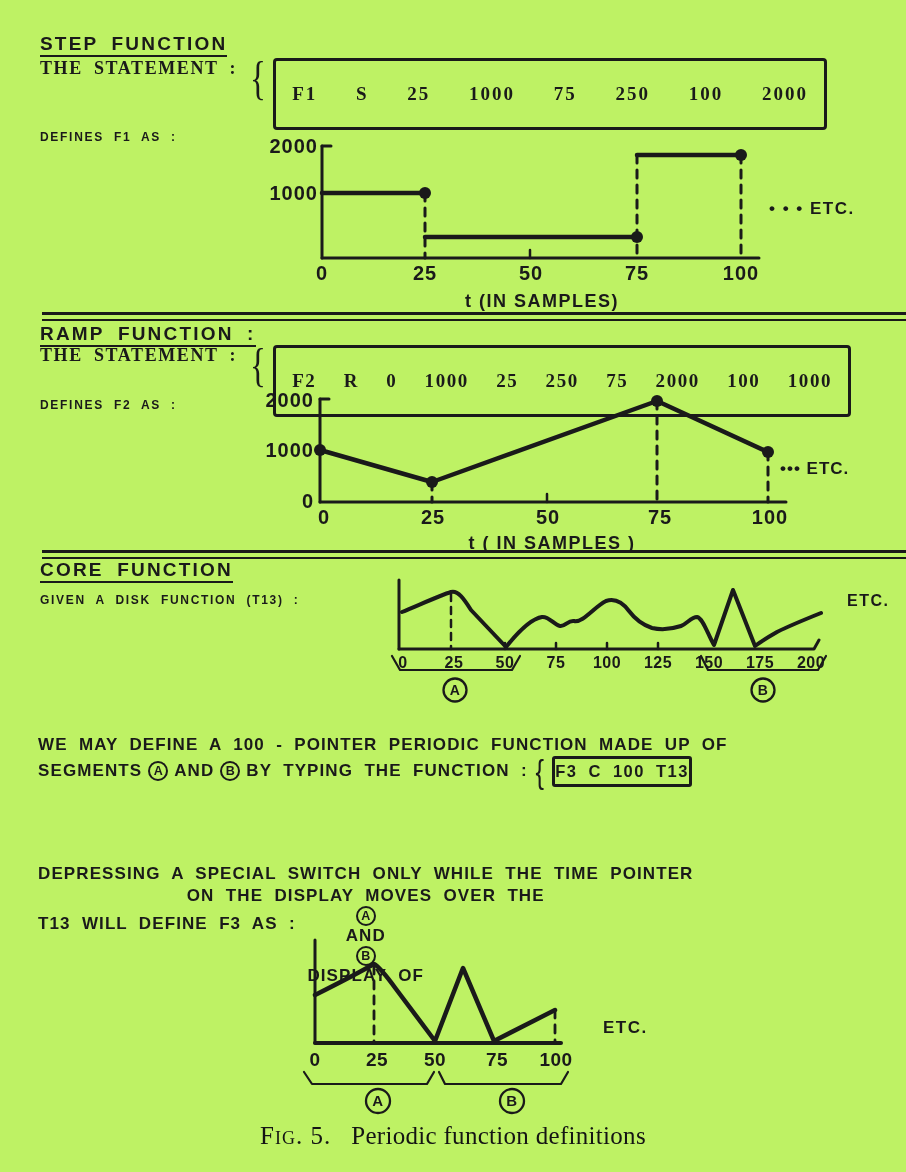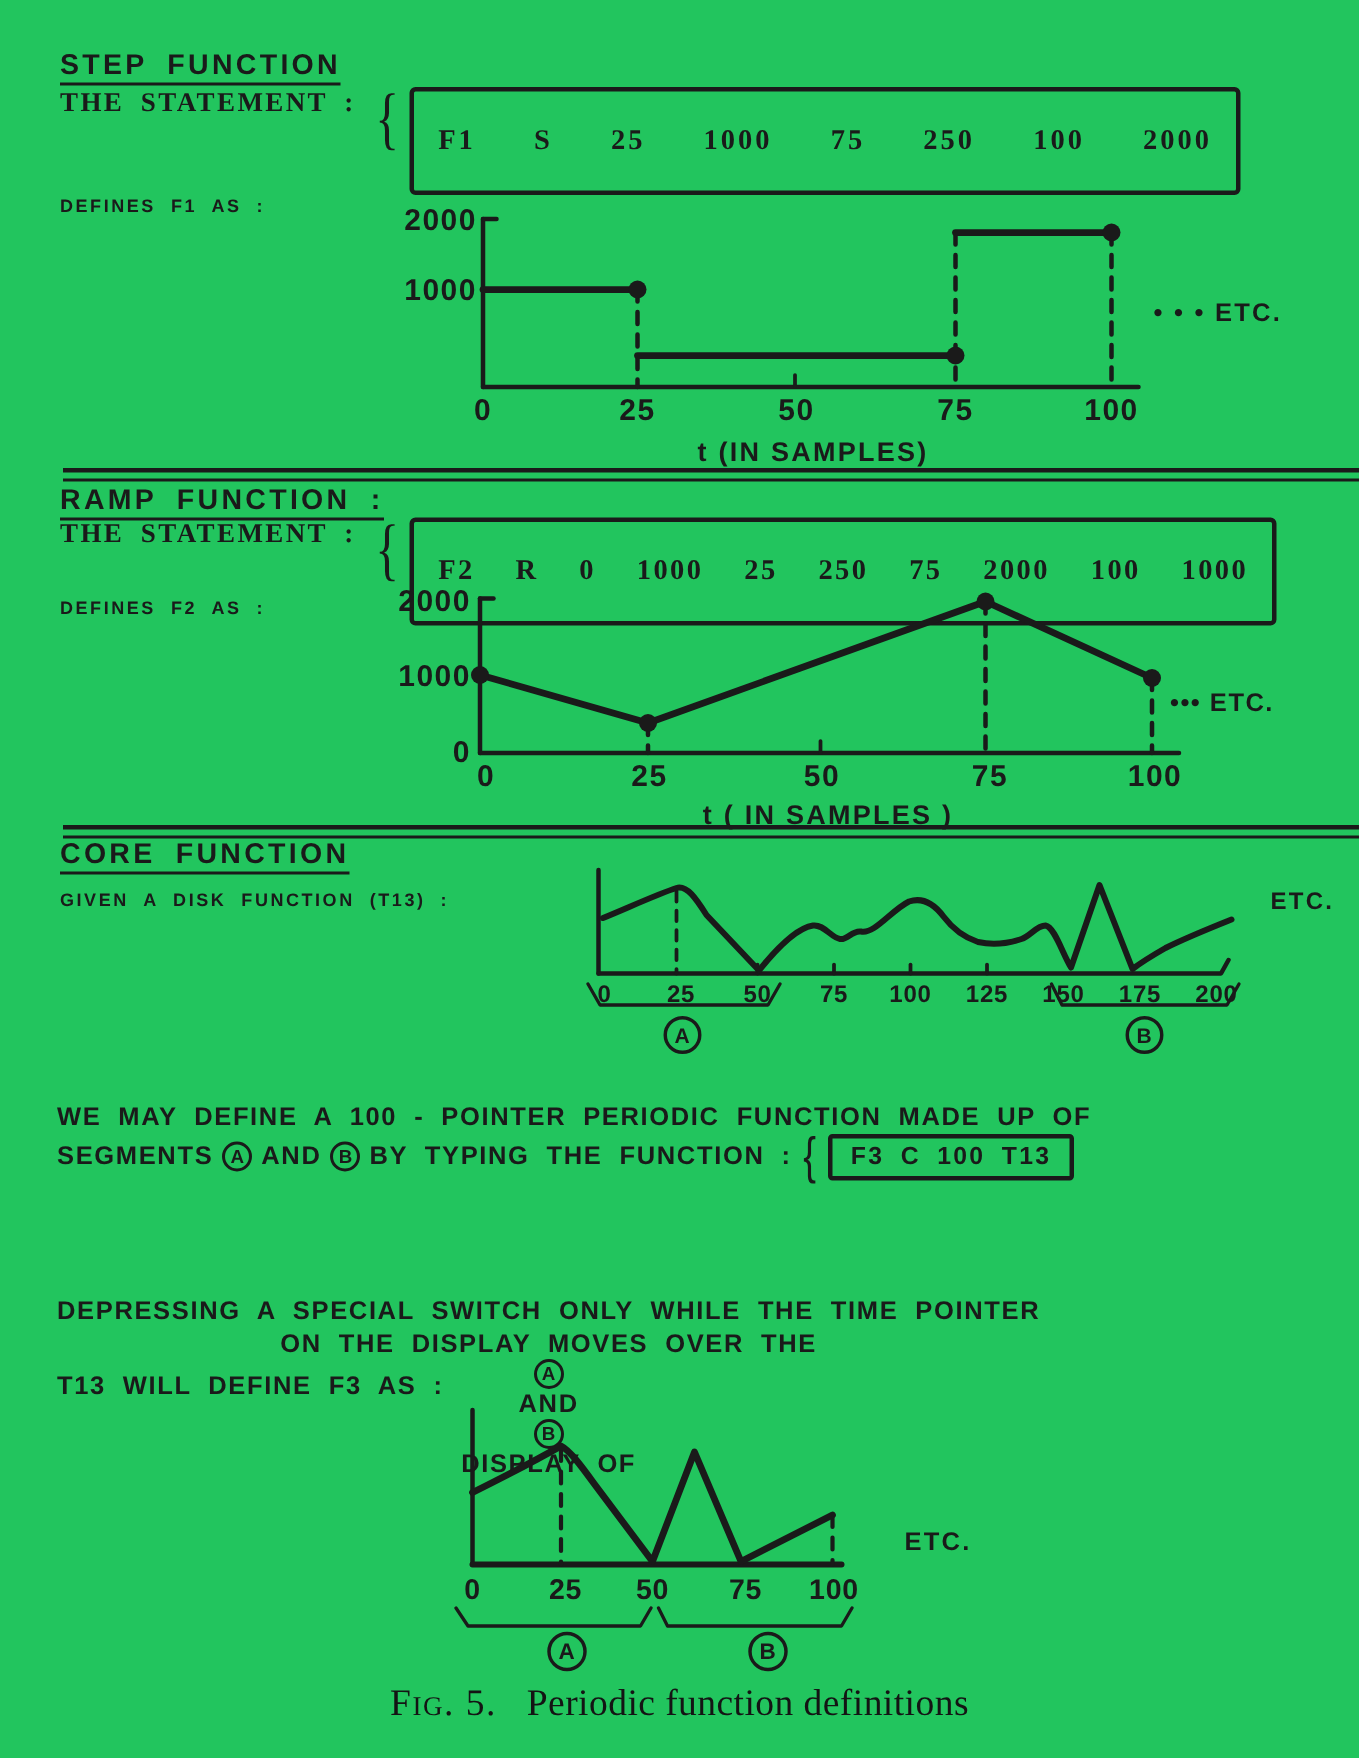--- a/index.html
+++ b/index.html
@@ -1,18 +1,18 @@
 <!DOCTYPE html>
 <html><head>
 <meta charset="utf-8">
 <style>
   html,body { margin:0; padding:0; background:#ffffff; }
   .page {
     position:relative; width:906px; height:1172px; margin:0 auto;
-    background:#22c55e; color:#1a1a1a; overflow:hidden;
+    background:#bef264; color:#1a1a1a; overflow:hidden;
     font-family:"Liberation Sans", sans-serif; font-weight:700;
   }
   .heading {
     position:absolute; font-size:19px; letter-spacing:2.2px; word-spacing:6px;
     border-bottom:2.5px solid #1a1a1a; padding-bottom:2px; line-height:1;
   }
   .stmt-row { position:absolute; display:flex; align-items:flex-start;font-family:Liberation Serif, serif; }
   .stmt-label { font-size:18px; letter-spacing:1.6px; word-spacing:5px; white-space:nowrap; }
   .big-brace {
     font-size:46px; font-weight:400; line-height:0.9;
@@ -33,21 +33,21 @@
   .para-line > span { margin-right:6px; }
   .circ {
     display:inline-flex; width:20px; height:20px; box-sizing:border-box;
     border:2.3px solid #1a1a1a; border-radius:50%;
     align-items:center; justify-content:center;
     font-size:12.5px; letter-spacing:0; word-spacing:0; flex:0 0 auto;
   }
   .mid-brace { font-size:34px; font-weight:400; line-height:0.9; transform:scaleX(0.75); margin-right:0; }
   .inline-box {
     border:3px solid #1a1a1a; border-radius:3px;
-    display:inline-flex; align-items:center; padding:3px 12px;
+    display:inline-flex; align-items:center; padding:3px 0;
     font-size:16.5px; letter-spacing:1.5px;
   }
   .inline-box span { margin:0; }
   .inline-box span + span { margin-left:11px; }
   .caption {
     position:absolute; left:0; width:100%; text-align:center;
     font-family:"Liberation Serif", serif; font-weight:400;
     font-size:25px; color:#141414; letter-spacing:0.3px;
   }
   .caption .figlabel { font-variant:small-caps; letter-spacing:1px; margin-right:20px; }

